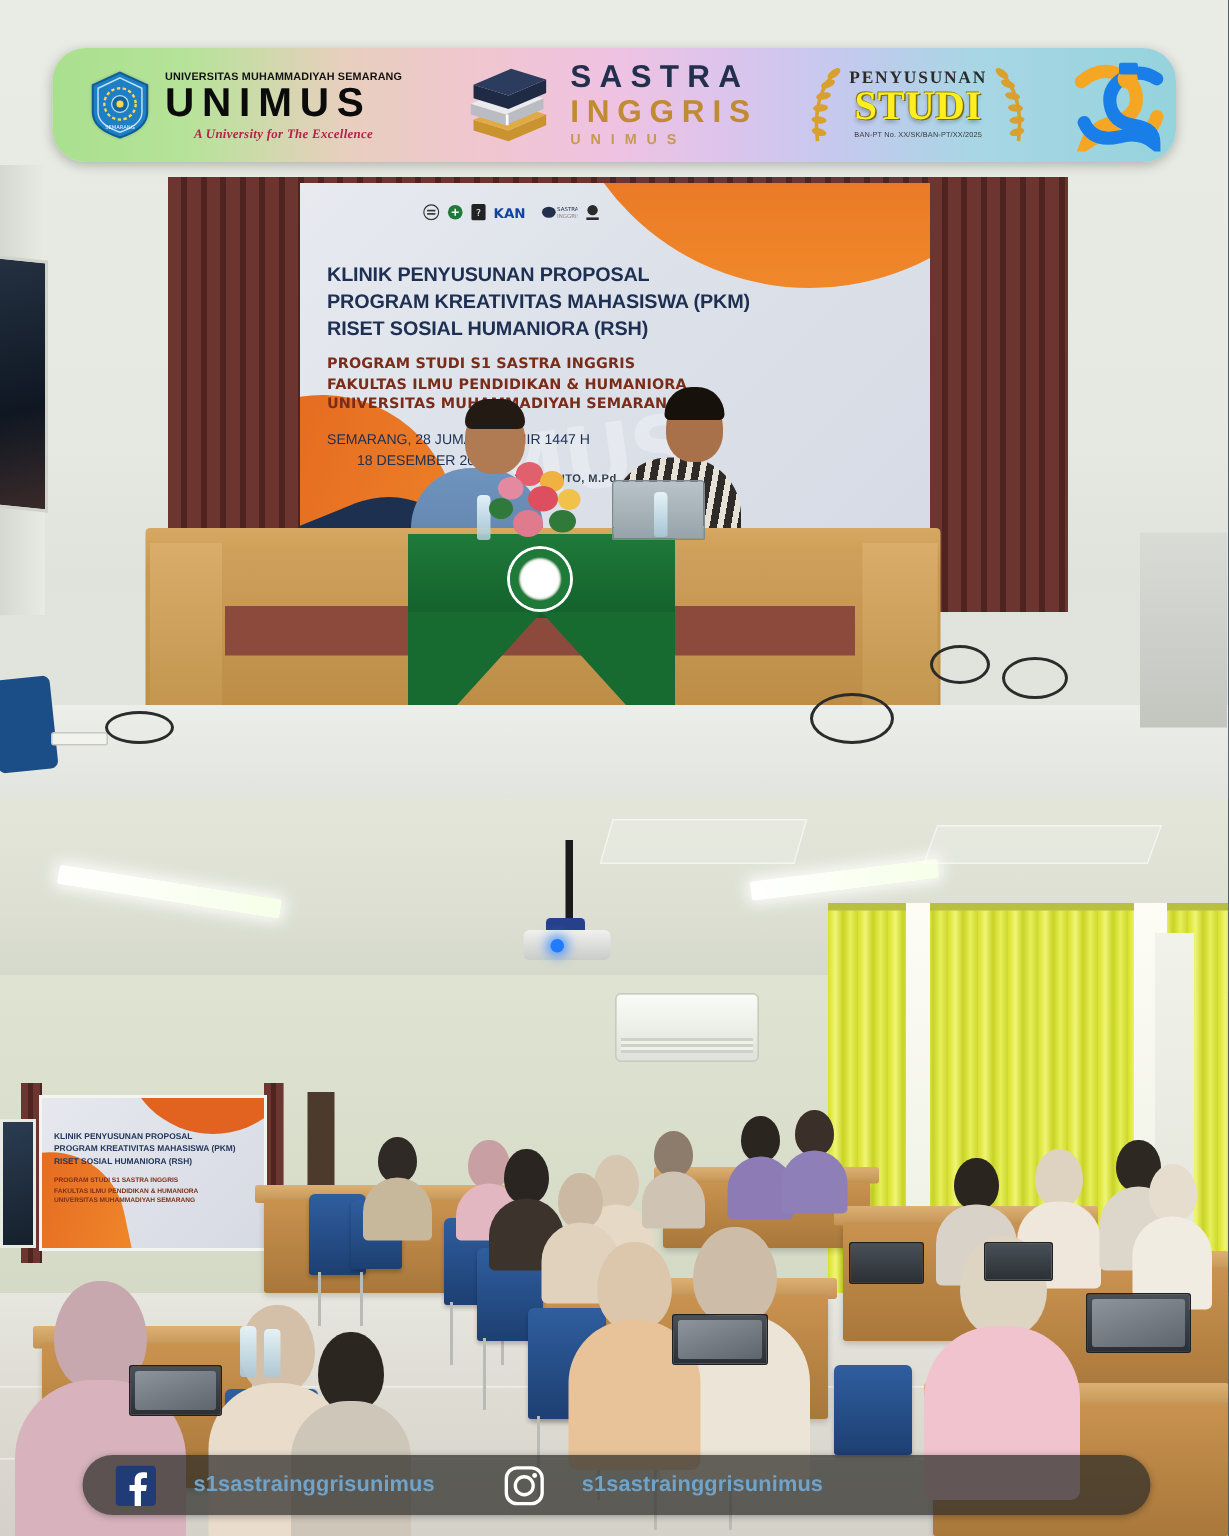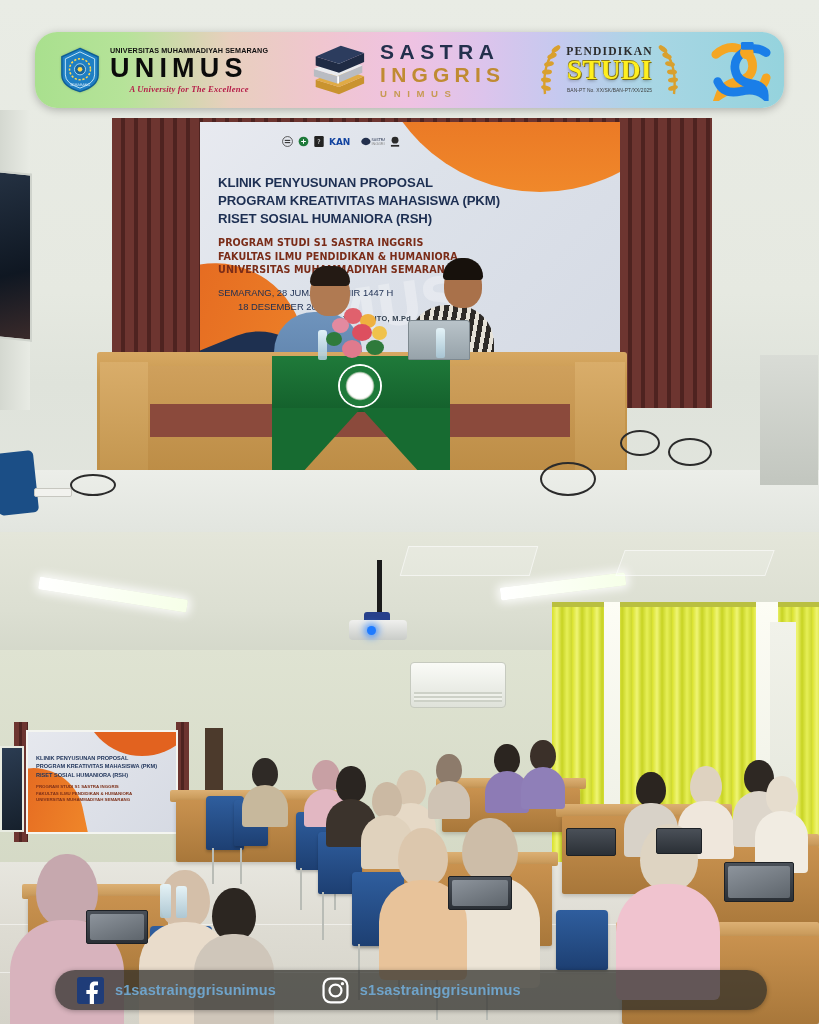--- a/index.html
+++ b/index.html
@@ -370,21 +370,21 @@
   .mark-icon { width: 62px; height: 62px; }
 
   
   .footer-bar {
     position: absolute; left: 55px; bottom: 14px; width: 712px; height: 40px;
     background: rgba(44,44,40,.72);
     border-radius: 20px;
     display: flex; align-items: center;
     box-shadow: 0 1px 5px rgba(0,0,0,.3);
   }
-  .fb-item { display: flex; align-items: center; gap: 11px; }
+  .fb-item { display: flex; align-items: center; gap: 25px; }
   .fb-fb { margin-left: 22px; }
   .fb-ig { margin-left: 46px; }
   .fb-web { margin-left: 50px; }
   .fb-icon { width: 27px; height: 27px; flex: none; }
   .fb-label {
     font-size: 14.5px; font-weight: 700; color: #6fa3c9; letter-spacing: .1px;
   }
   .fb-label.web { color: #6fa3c9; }
 </style>
 </head>
@@ -707,21 +707,21 @@
         <g fill="#d9a02e">
           <ellipse cx="19" cy="7" rx="5" ry="2.4" transform="rotate(-36 19 7)"></ellipse>
           <ellipse cx="15" cy="14" rx="5" ry="2.4" transform="rotate(-24 15 14)"></ellipse>
           <ellipse cx="12" cy="22" rx="5" ry="2.4" transform="rotate(-12 12 22)"></ellipse>
           <ellipse cx="10" cy="30" rx="5" ry="2.4" transform="rotate(-4 10 30)"></ellipse>
           <ellipse cx="9" cy="38" rx="5" ry="2.4" transform="rotate(6 9 38)"></ellipse>
           <ellipse cx="9" cy="46" rx="5" ry="2.4" transform="rotate(16 9 46)"></ellipse>
         </g>
       </svg>
       <div class="akred-txt">
-        <div class="akred-1">PENDIDIKAN</div>
+        <div class="akred-1">PENYUSUNAN</div>
         <div class="akred-2">STUDI</div>
         <div class="akred-3">BAN-PT No. XX/SK/BAN-PT/XX/2025</div>
       </div>
       <svg class="laurel" viewBox="0 0 26 56" style="transform:scaleX(-1);">
         <path d="M22 4 Q4 20 8 52" fill="none" stroke="#d9a02e" stroke-width="2.4"></path>
         <g fill="#d9a02e">
           <ellipse cx="19" cy="7" rx="5" ry="2.4" transform="rotate(-36 19 7)"></ellipse>
           <ellipse cx="15" cy="14" rx="5" ry="2.4" transform="rotate(-24 15 14)"></ellipse>
           <ellipse cx="12" cy="22" rx="5" ry="2.4" transform="rotate(-12 12 22)"></ellipse>
           <ellipse cx="10" cy="30" rx="5" ry="2.4" transform="rotate(-4 10 30)"></ellipse>

